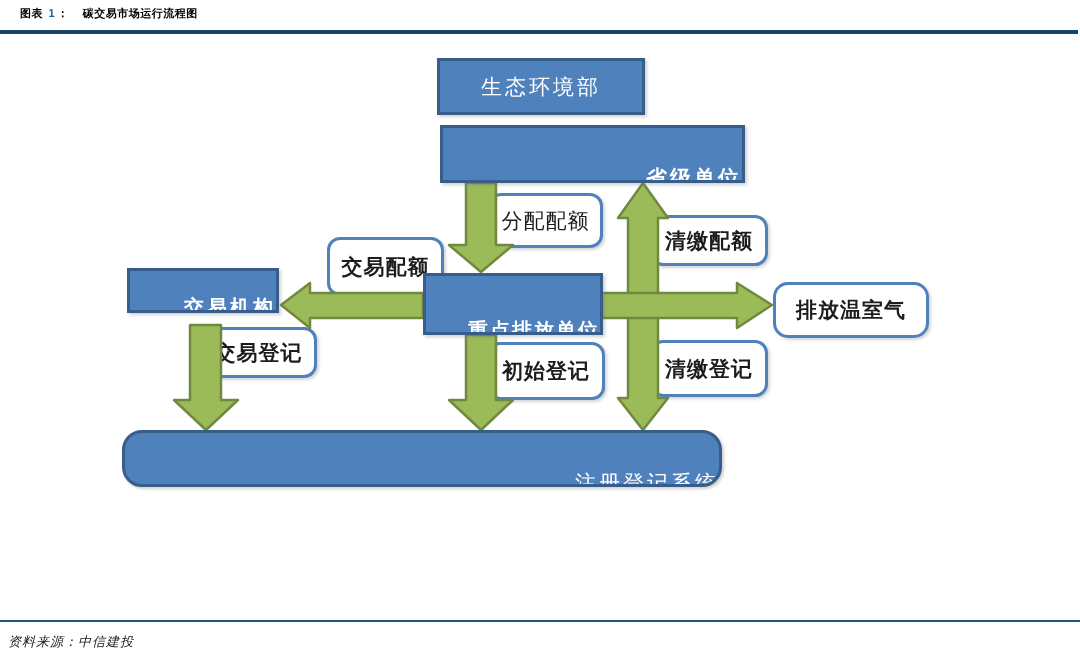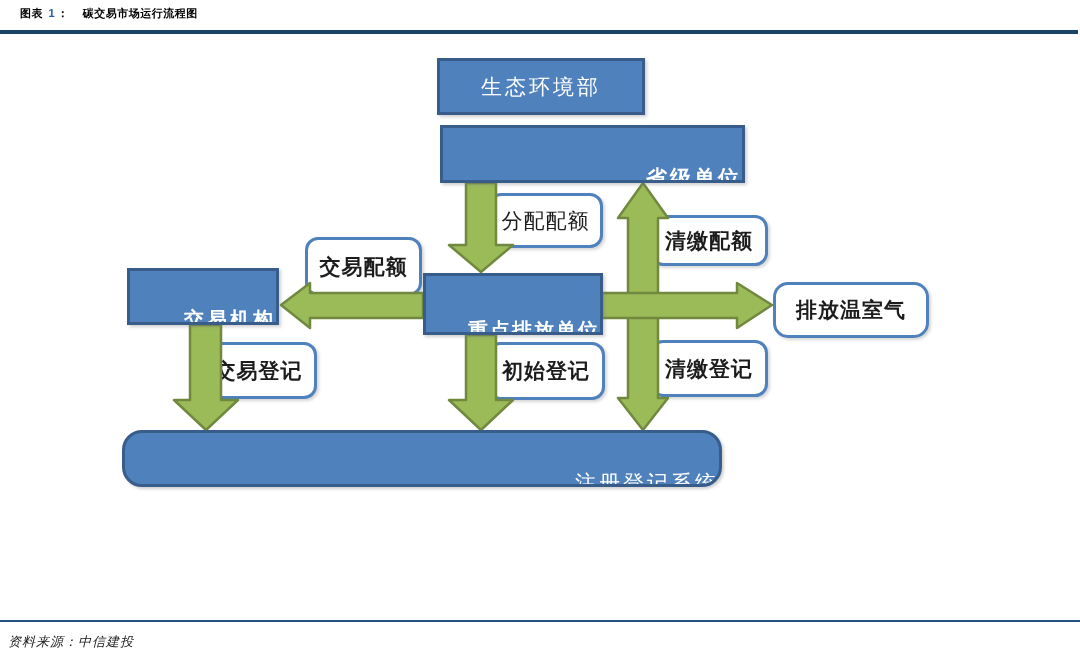--- a/index.html
+++ b/index.html
@@ -73,49 +73,49 @@
 </svg>
 
 <div class="abs bluebox" style="left:437px;top:58px;width:208px;height:57px;">
   <div class="center" style="font-weight:400;">生态环境部</div>
 </div>
 
 <div class="abs bluebox" style="left:440px;top:125px;width:305px;height:58px;">
   <div class="clipped" style="bottom:-8px;font-weight:bold;">省级单位</div>
 </div>
 
-<div class="abs bluebox" style="left:127px;top:268px;width:152px;height:57px;">
+<div class="abs bluebox" style="left:127px;top:268px;width:152px;height:45px;">
   <div class="clipped" style="bottom:-8px;font-size:20px;font-weight:bold;">交易机构</div>
 </div>
 
 <div class="abs bluebox" style="left:423px;top:273px;width:180px;height:62px;">
   <div class="clipped" style="bottom:-9px;font-size:20px;font-weight:bold;letter-spacing:2px;">重点排放单位</div>
 </div>
 
 <div class="abs bluebox" style="left:122px;top:430px;width:600px;height:57px;border-radius:20px;">
   <div class="clipped" style="bottom:-9px;font-weight:400;">注册登记系统</div>
 </div>
 
 <div class="abs whitebox thin" style="left:488px;top:193px;width:115px;height:55px;">
   <span>分配配额</span>
 </div>
 
 <div class="abs whitebox" style="left:650px;top:215px;width:118px;height:51px;">
   <span>清缴配额</span>
 </div>
 
-<div class="abs whitebox" style="left:305px;top:237px;width:117px;height:59px;">
+<div class="abs whitebox" style="left:327px;top:237px;width:117px;height:59px;">
   <span>交易配额</span>
 </div>
 
 <div class="abs whitebox" style="left:773px;top:282px;width:156px;height:56px;border-radius:15px;">
   <span>排放温室气</span>
 </div>
 
-<div class="abs whitebox" style="left:200px;top:342px;width:117px;height:57px;text-align:center;">
+<div class="abs whitebox" style="left:200px;top:327px;width:117px;height:51px;text-align:center;">
   <span>交易登记</span>
 </div>
 
 <div class="abs whitebox" style="left:487px;top:342px;width:118px;height:58px;">
   <span>初始登记</span>
 </div>
 
 <div class="abs whitebox" style="left:650px;top:340px;width:118px;height:57px;">
   <span>清缴登记</span>
 </div>

